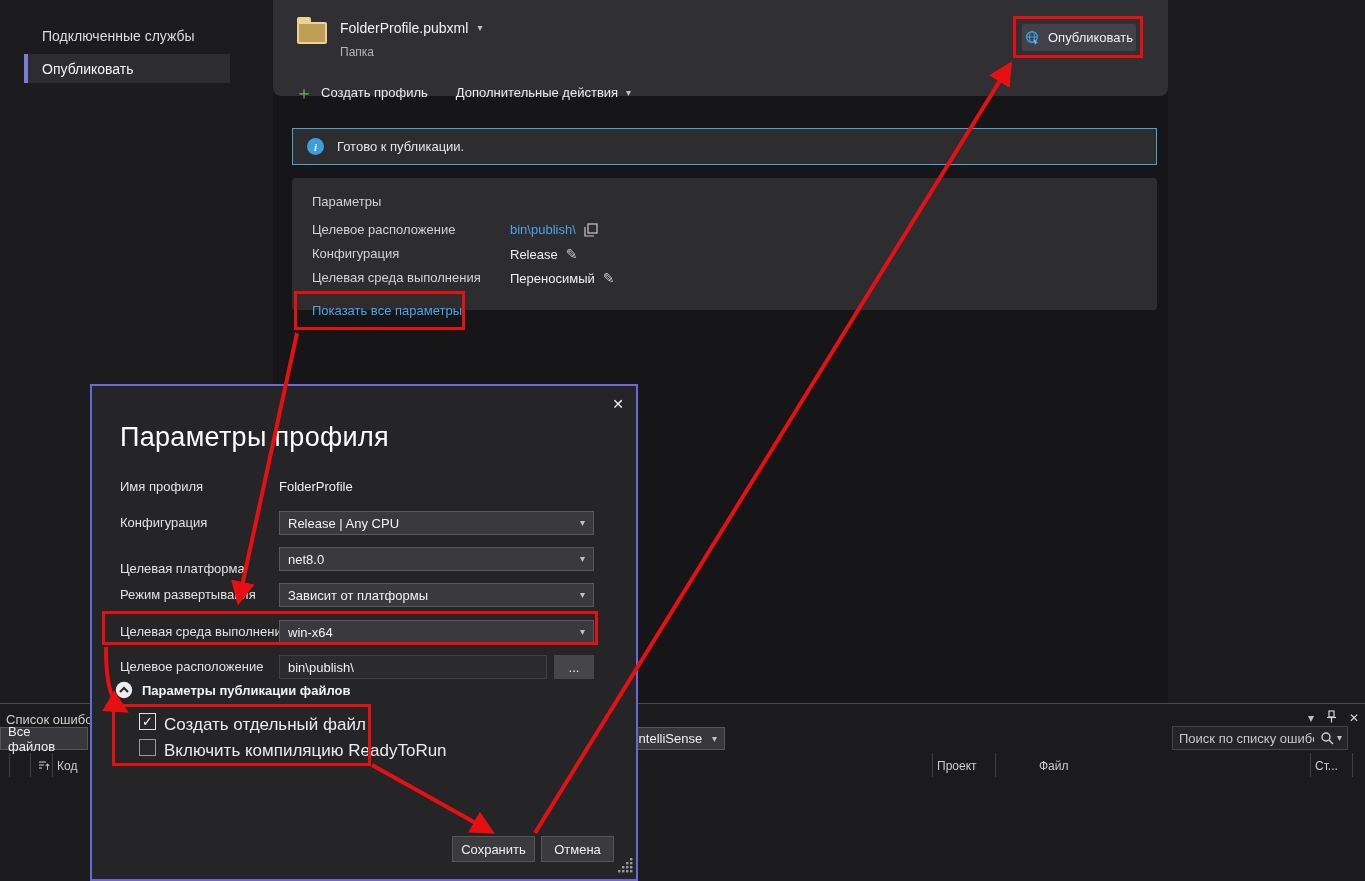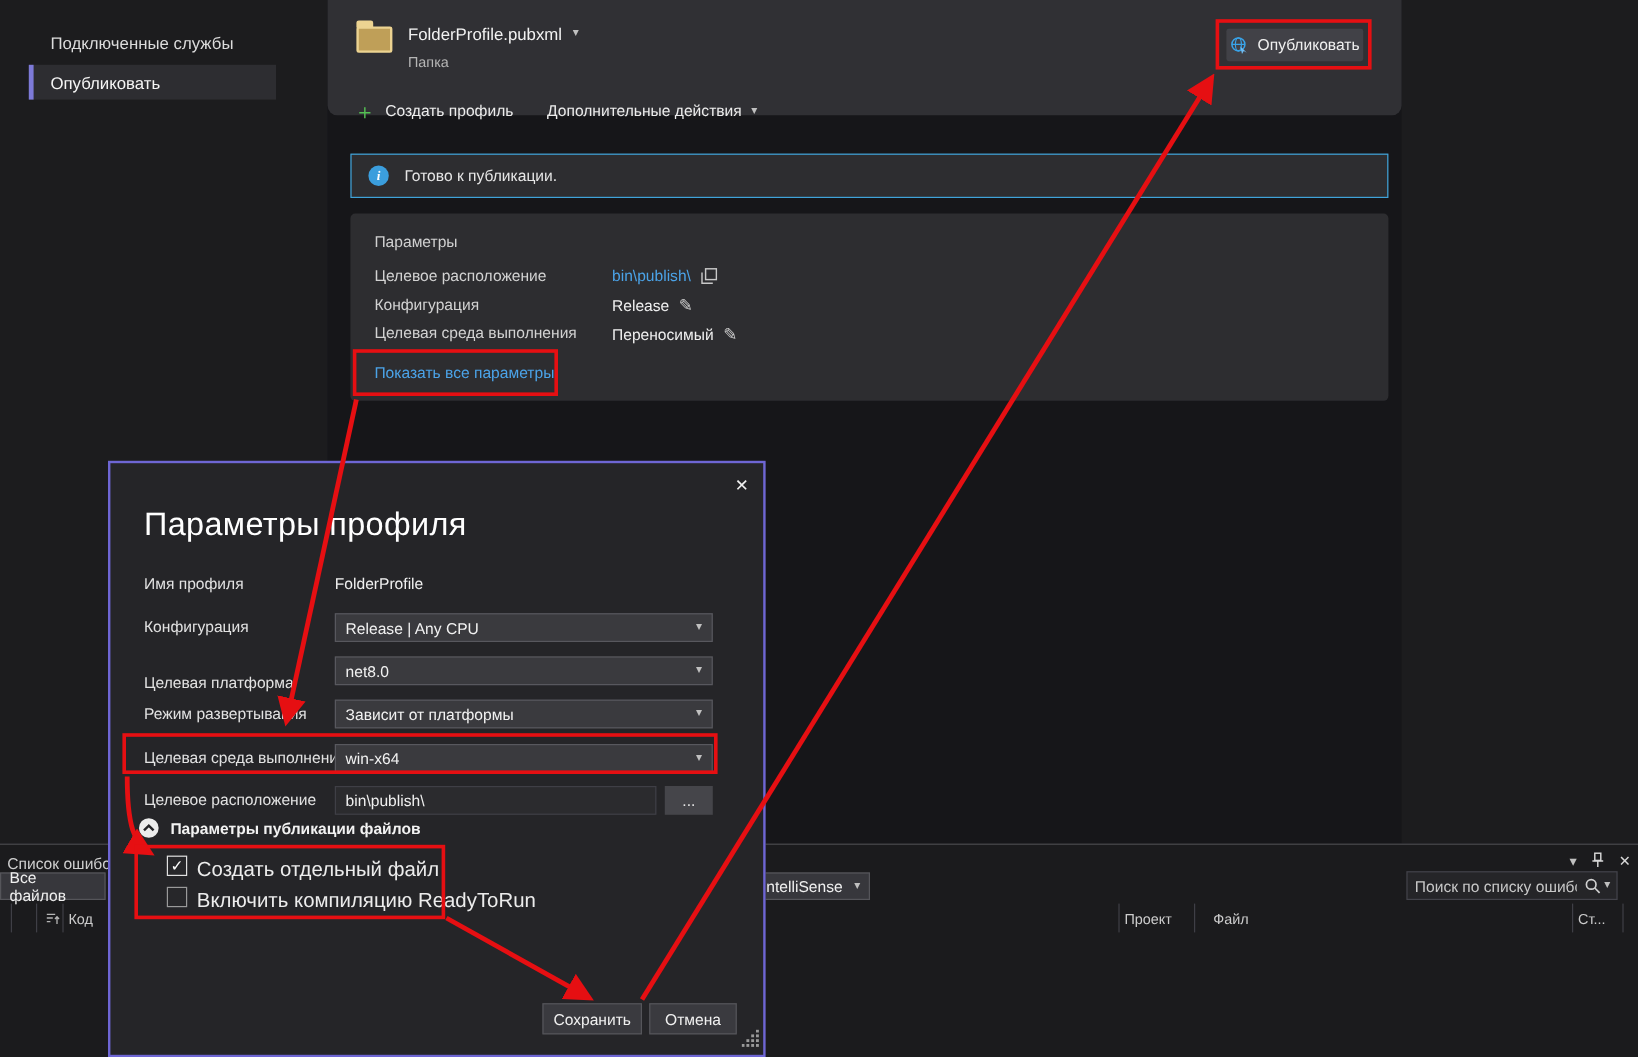--- a/index.html
+++ b/index.html
@@ -37,21 +37,21 @@
   .toolbar-row { left:22px; top:85px; display:flex; align-items:center; gap:28px; }
   .tool-item { display:flex; align-items:center; gap:8px; cursor:pointer; color:#ececec; font-size:13px; }
   .plus-glyph { color:#54c054; font-size:18px; font-weight:400; line-height:14px; }
 
   .info-bar { left:19px; top:128px; width:865px; height:37px; background:#2d2d30;
      border:1px solid #3fa3da; display:flex; align-items:center; padding-left:14px; gap:13px; }
   .info-icon { width:17px; height:17px; border-radius:50%; background:#3b9edd; color:#fff;
      font-size:11px; font-weight:bold; display:flex; align-items:center; justify-content:center;
      font-family:"Liberation Serif", serif; font-style:italic; }
 
-  .params-panel { left:19px; top:178px; width:865px; height:156px; background:#2d2d30; border-radius:4px; }
+  .params-panel { left:19px; top:178px; width:865px; height:132px; background:#2d2d30; border-radius:4px; }
   .params-title { left:20px; top:16px; color:#d0d0d0; }
   .param-row { left:20px; display:flex; }
   .param-label { width:198px; color:#d2d2d2; }
   .param-val { color:#f0f0f0; display:flex; align-items:center; gap:8px; }
   .link-blue { color:#4ba3e8; cursor:pointer; }
   .pencil { color:#c8c8c8; font-size:14px; cursor:pointer; }
   .copy-ic { cursor:pointer; display:inline-flex; }
 
   
   .bottom-panel { left:0; top:703px; width:1365px; height:178px; background:#1b1b1d;
@@ -223,21 +223,21 @@
   <span class="abs" style="left:37px; top:54px;">
     <svg width="13" height="13" viewBox="0 0 13 13">
       <line x1="2" y1="4" x2="9" y2="4" stroke="#b5b5b5" stroke-width="1.2"></line>
       <line x1="2" y1="7" x2="7" y2="7" stroke="#b5b5b5" stroke-width="1.2"></line>
       <line x1="2" y1="10" x2="5" y2="10" stroke="#b5b5b5" stroke-width="1.2"></line>
       <path d="M10.5,12 V6 M8.8,7.8 L10.5,6 L12.2,7.8" fill="none" stroke="#b5b5b5" stroke-width="1.1"></path>
     </svg>
   </span>
   <span class="col-head" style="left:57px;">Код</span>
   <span class="col-head" style="left:937px;">Проект</span>
-  <span class="col-head" style="left:1011px;">Файл</span>
+  <span class="col-head" style="left:1039px;">Файл</span>
   <span class="col-head" style="left:1315px;">Ст...</span>
 </div>
 
 <div class="abs dialog">
   <span class="abs dlg-close">✕</span>
   <div class="abs dlg-title">Параметры профиля</div>
 
   <div class="abs dlg-label" style="top:93px;">Имя профиля</div>
   <div class="abs dlg-static" style="top:93px;">FolderProfile</div>
 

